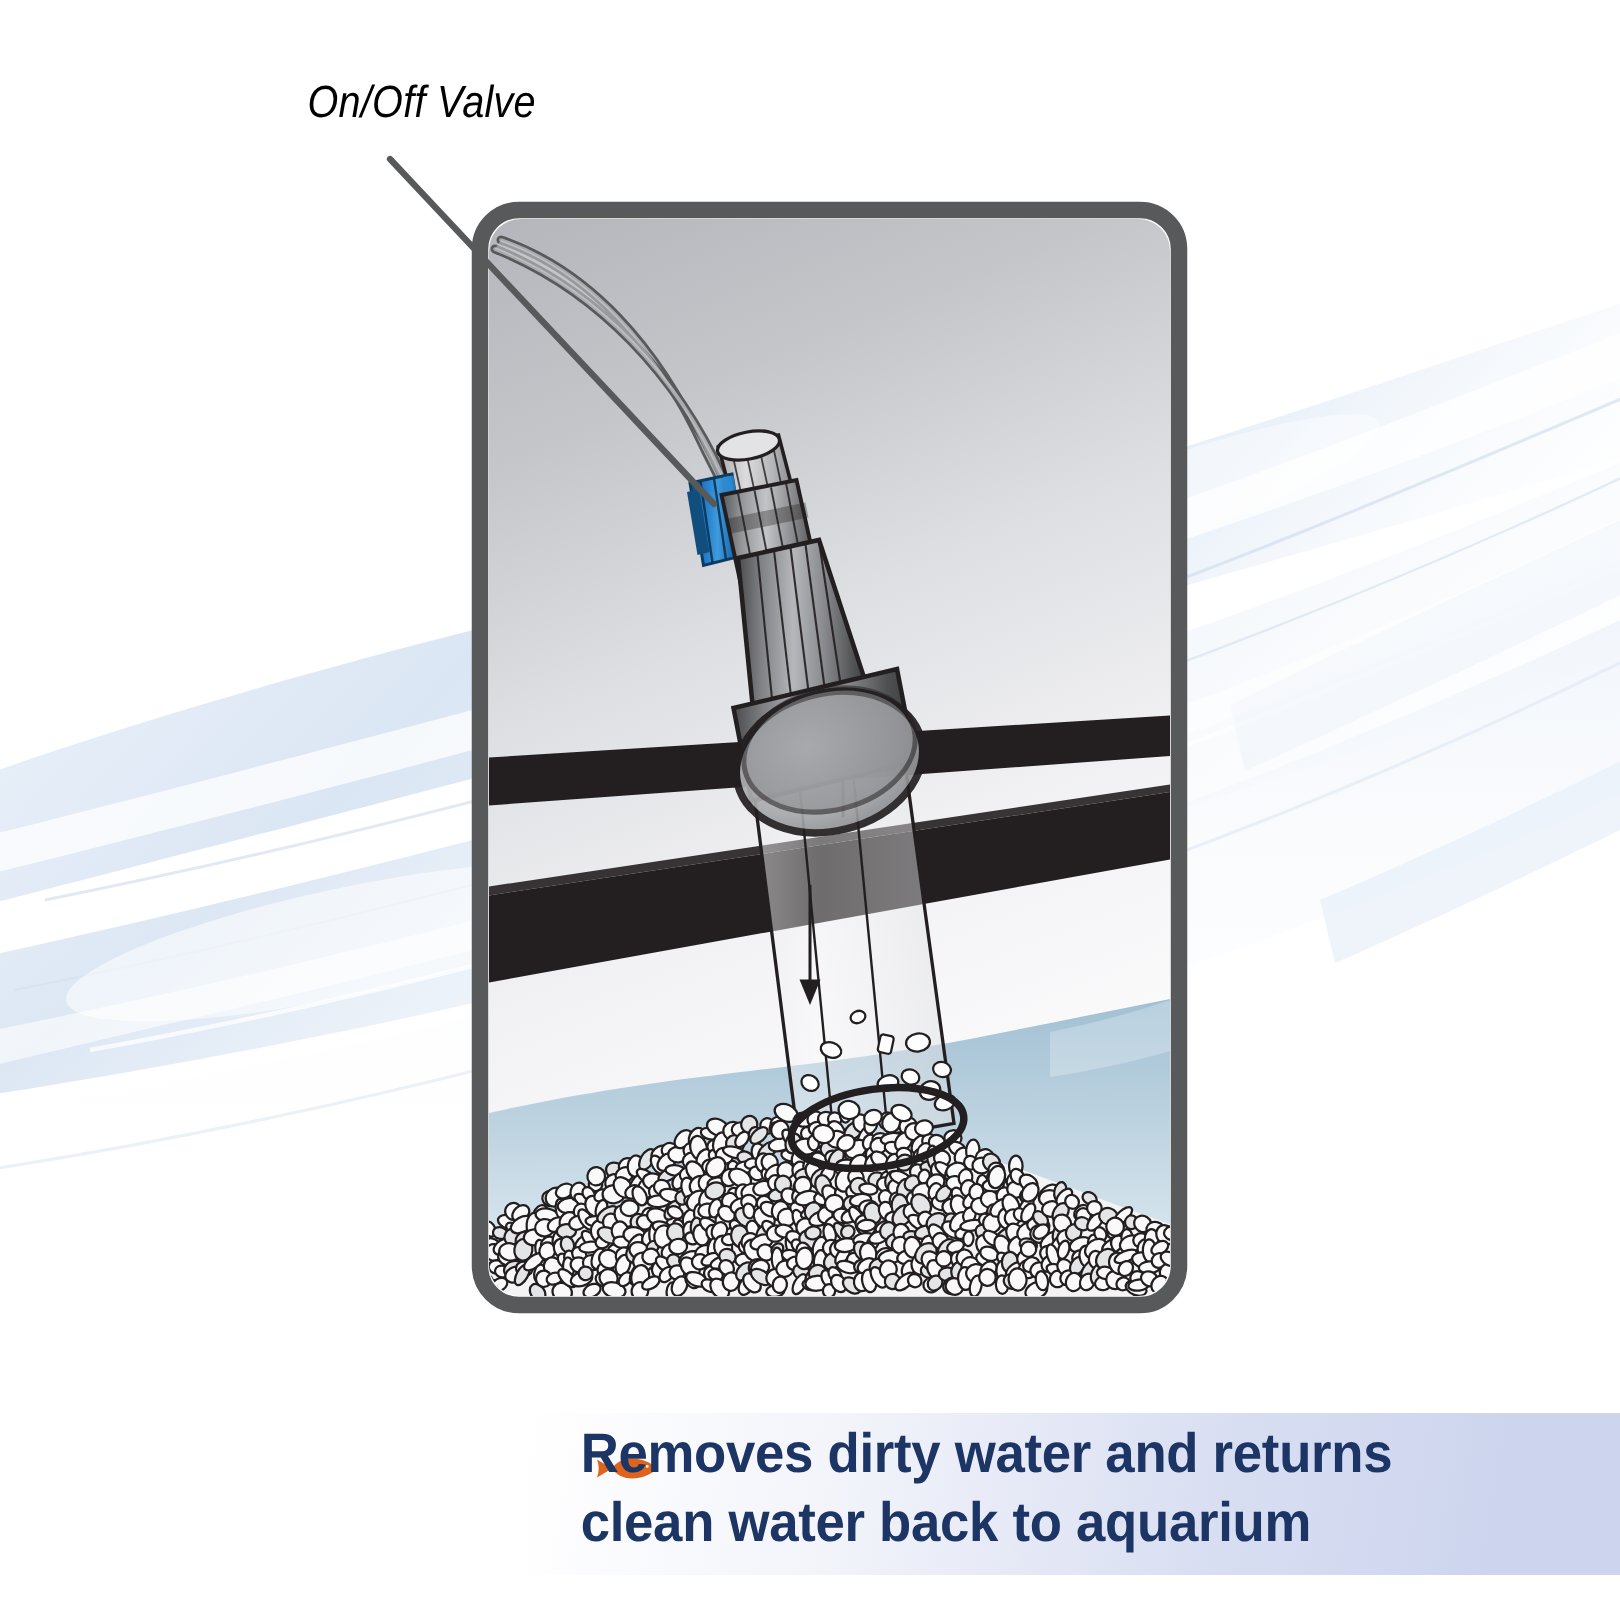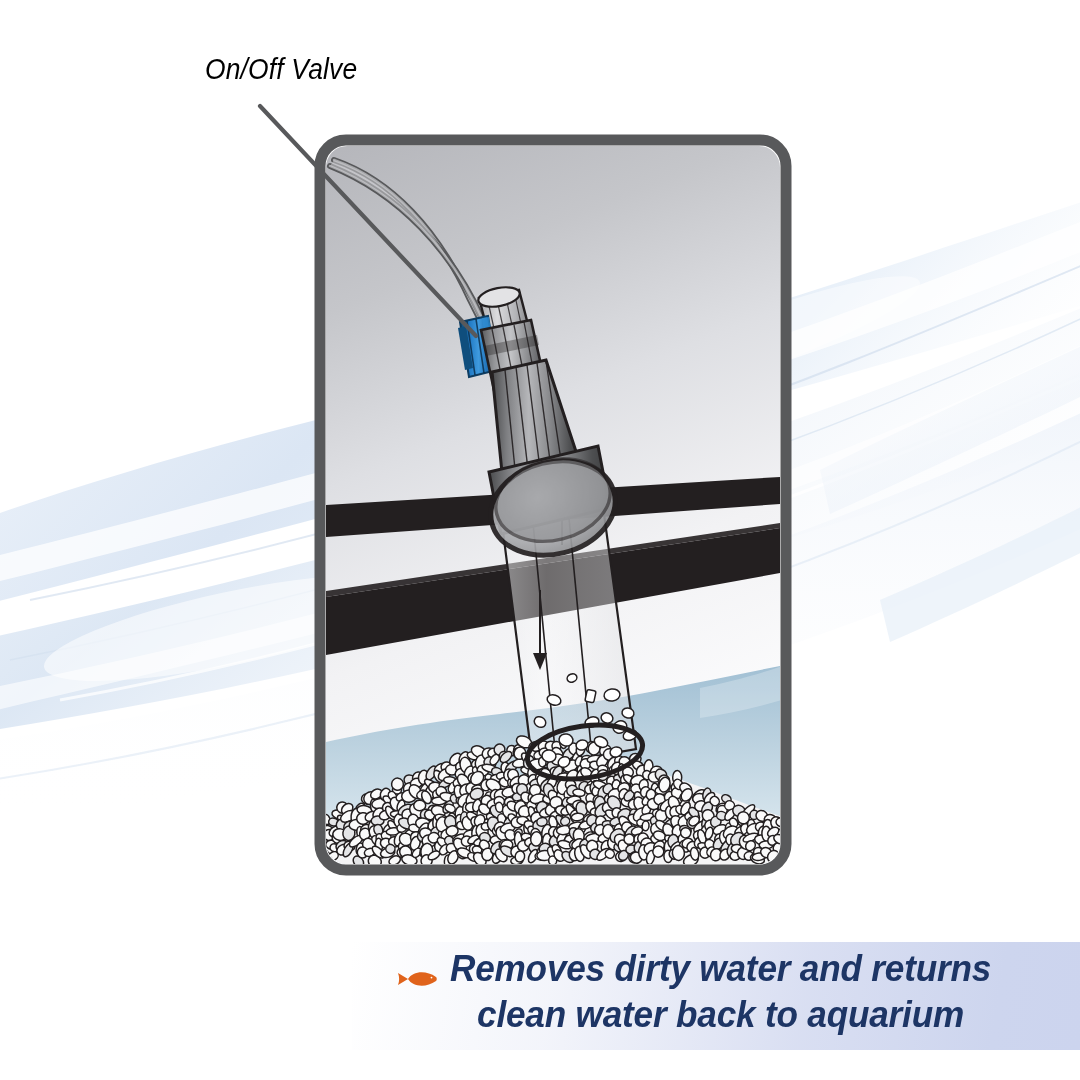--- a/index.html
+++ b/index.html
@@ -58,24 +58,23 @@
         rgba(233,236,247,0.55) 28%,
         rgba(214,220,241,0.92) 62%,
         rgba(205,213,238,1) 88%,
         rgba(204,212,238,1) 100%);
   }
   #caption-text-wrap {
     position: absolute;
     left: 352px;
     top: 946px;
     width: 716px;
-    text-align: center;
+    text-align: left;
     padding-right: 14px;
     box-sizing: border-box;
-    font-style: italic;
   }
   .caption-line {
     font-family: "Liberation Sans", sans-serif;
     font-weight: bold;
     font-size: 37px;
     line-height: 46px;
     color: #1d3565;
     letter-spacing: -0.2px;
     transform: scaleX(0.95);
     transform-origin: right center;

